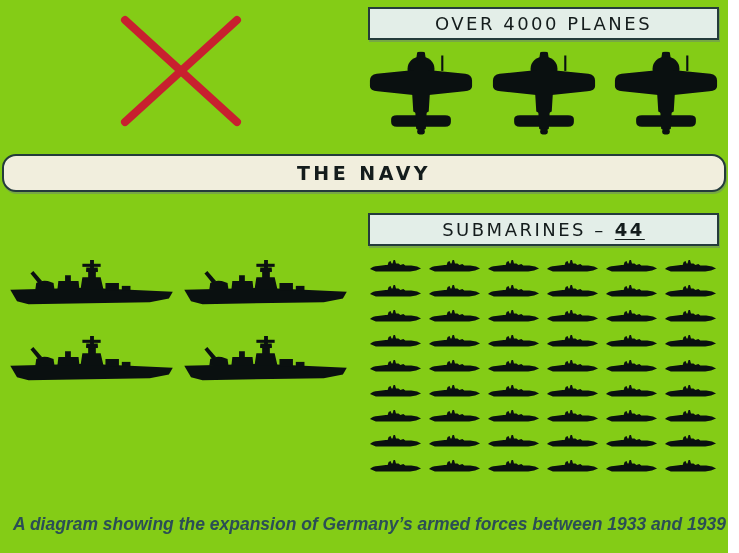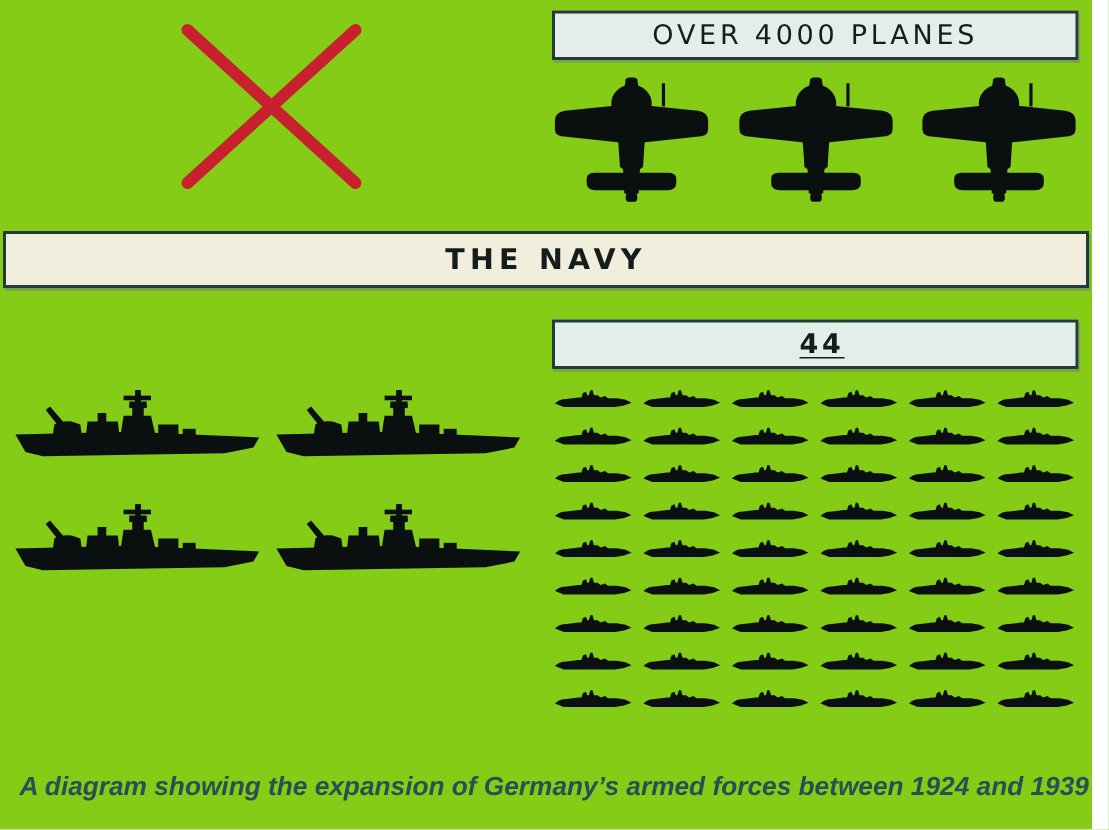--- a/index.html
+++ b/index.html
@@ -11,21 +11,21 @@
     position:absolute;box-sizing:border-box;
     border:2px solid var(--border);
     box-shadow:1px 2px 0 rgba(104,124,124,.45);
     display:flex;align-items:center;justify-content:center;
     font-size:18px;letter-spacing:2.5px;color:#141c1c;
     white-space:nowrap;
   }
   .mint{background:var(--mint);}
   .cream{background:var(--cream);}
   .count{font-weight:700;margin-left:9px;text-decoration:underline;text-underline-offset:3px;}
-  #navy-banner{left:2px;top:154px;width:724px;height:38px;font-weight:700;letter-spacing:3.5px;font-size:19px;}
+  #navy-banner{left:2px;top:154px;width:724px;height:38px;font-weight:700;letter-spacing:3.5px;font-size:19px;border-radius:14px;}
   #planes-box{left:368px;top:7px;width:351px;height:33px;}
   #warships-box{left:5px;top:213px;width:348px;height:33px;}
   #subs-box{left:368px;top:213px;width:351px;height:33px;}
   #red-x{position:absolute;left:118px;top:13px;width:126px;height:116px;}
   #planes-row{
     position:absolute;left:368px;top:50px;width:351px;height:90px;
     display:flex;justify-content:space-between;align-items:center;
   }
   #planes-row svg{width:106px;height:88px;color:var(--ink);}
   #warships-grid{
@@ -107,20 +107,21 @@
         <use href="#sym-plane"></use>
       </svg>
     </div>
 
   <div id="navy-banner" class="label-box cream">
     <span>THE NAVY</span>
   </div>
 
 
   <div id="subs-box" class="label-box mint">
+    <span>SUBMARINES –</span>
     <span class="count">44</span>
   </div>
 
   <div id="warships-grid">
     <svg class="icon" viewBox="0 0 172 52">
         <use href="#sym-ship"></use>
       </svg>
   <svg class="icon" viewBox="0 0 172 52">
         <use href="#sym-ship"></use>
       </svg>
@@ -290,15 +291,15 @@
         <use href="#sym-sub"></use>
       </svg>
       <svg class="icon" viewBox="0 0 54 17">
         <use href="#sym-sub"></use>
       </svg>
       <svg class="icon" viewBox="0 0 54 17">
         <use href="#sym-sub"></use>
       </svg>
     </div>
 
-  <div id="caption">A diagram showing the expansion of Germany’s armed forces between 1924 and 1939</div>
+  <div id="caption">A diagram showing the expansion of Germany’s armed forces between 1933 and 1939</div>
 
 </div>
 
 </body></html>

